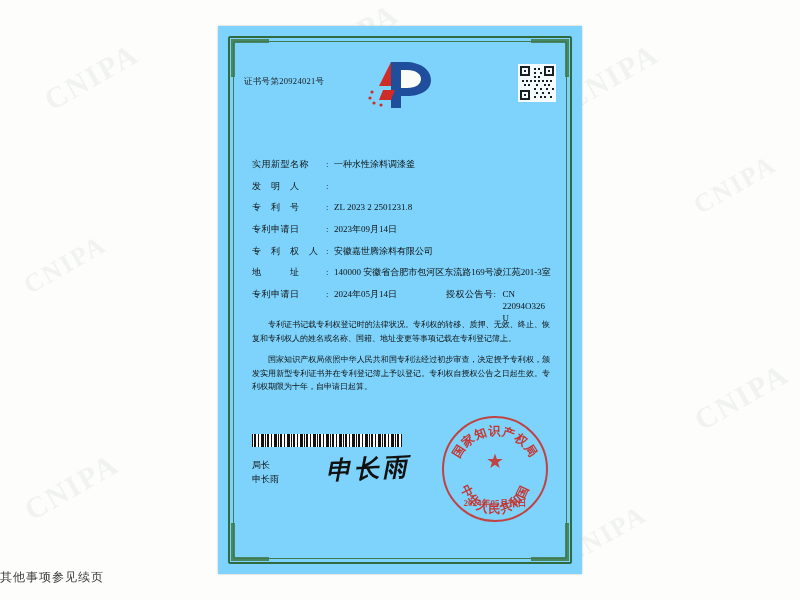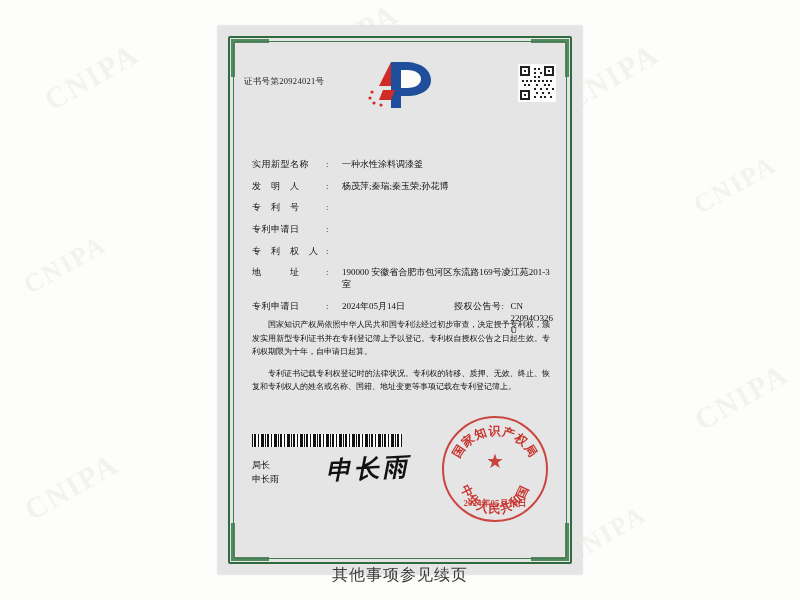--- a/index.html
+++ b/index.html
@@ -36,21 +36,21 @@
   .wm-a { font-size: 30px; }
   .wm-b { font-size: 26px; }
 
   
   .cert {
     position: absolute;
     left: 218px;
     top: 26px;
     width: 364px;
     height: 548px;
-    background: #e5e5e5;
+    background: #7dd3fc;
     box-shadow: 0 0 2px rgba(0,0,0,0.25);
     overflow: hidden;
   }
   .cert-border-outer {
     position: absolute;
     left: 10px;
     top: 10px;
     right: 10px;
     bottom: 10px;
     border: 2px solid #2f6b3f;
@@ -153,21 +153,20 @@
     flex: 0 0 74px;
     letter-spacing: 0.5px;
   }
   .field-colon {
     width: 8px;
     flex: 0 0 8px;
   }
   .field-value {
     flex: 1 1 auto;
     word-break: break-all;
-    margin-left: 8px;
   }
   .field-row.split .field-value {
     flex: 0 0 auto;
     min-width: 96px;
   }
   .field-label2 {
     flex: 0 0 auto;
     margin-left: 16px;
     letter-spacing: 0.5px;
   }
@@ -285,23 +284,22 @@
     font-family: "Liberation Serif", serif;
     font-size: 8px;
     color: #111;
   }
 
   .footer-note {
     position: absolute;
     left: 0;
     right: 0;
     bottom: 14px;
-    text-align: center;
-    font-family: "Liberation Serif", serif;
-    font-size: 16px;
+    font-family: "Liberation Serif", serif;
+    font-size: 12px;
     color: #3a3a3a;
     letter-spacing: 1px;
   }
 </style>
 </head>
 <body>
 
 <div class="page">
 
   <div id="watermark-layer">
@@ -395,51 +393,53 @@
 
       <div class="fields" id="fields">
           <div class="field-row">
             <div class="field-label">实用新型名称</div>
             <div class="field-colon">:</div>
             <div class="field-value">一种水性涂料调漆釜</div>
           </div>
           <div class="field-row">
             <div class="field-label">发　明　人</div>
             <div class="field-colon">:</div>
-            <div class="field-value">杨茂萍;秦瑞;秦玉荣;孙花博</div>
           </div>
           <div class="field-row">
             <div class="field-label">专　利　号</div>
             <div class="field-colon">:</div>
+            <div class="field-value">ZL 2023 2 2501231.8</div>
           </div>
           <div class="field-row">
             <div class="field-label">专利申请日</div>
             <div class="field-colon">:</div>
+            <div class="field-value">2023年09月14日</div>
           </div>
           <div class="field-row">
             <div class="field-label">专　利　权　人</div>
             <div class="field-colon">:</div>
+            <div class="field-value">安徽嘉世腾涂料有限公司</div>
           </div>
           <div class="field-row">
             <div class="field-label">地　　　址</div>
             <div class="field-colon">:</div>
-            <div class="field-value">190000 安徽省合肥市包河区东流路169号凌江苑201-3室</div>
+            <div class="field-value">140000 安徽省合肥市包河区东流路169号凌江苑201-3室</div>
           </div>
           <div class="field-row split">
             <div class="field-label">专利申请日</div>
             <div class="field-colon">:</div>
             <div class="field-value">2024年05月14日</div>
             <div class="field-label2">授权公告号:</div>
             <div class="field-value2">CN 22094O326 U</div>
           </div>
         </div>
 
       <div class="paragraphs" id="paragraphs">
+          <p>专利证书记载专利权登记时的法律状况。专利权的转移、质押、无效、终止、恢复和专利权人的姓名或名称、国籍、地址变更等事项记载在专利登记簿上。</p>
           <p>国家知识产权局依照中华人民共和国专利法经过初步审查，决定授予专利权，颁发实用新型专利证书并在专利登记簿上予以登记。专利权自授权公告之日起生效。专利权期限为十年，自申请日起算。</p>
-          <p>专利证书记载专利权登记时的法律状况。专利权的转移、质押、无效、终止、恢复和专利权人的姓名或名称、国籍、地址变更等事项记载在专利登记簿上。</p>
         </div>
 
       <div class="barcode"></div>
 
       <div class="sig-block">
         <div>局长</div>
         <div>申长雨</div>
       </div>
       <div class="sig-script">申长雨</div>
 

